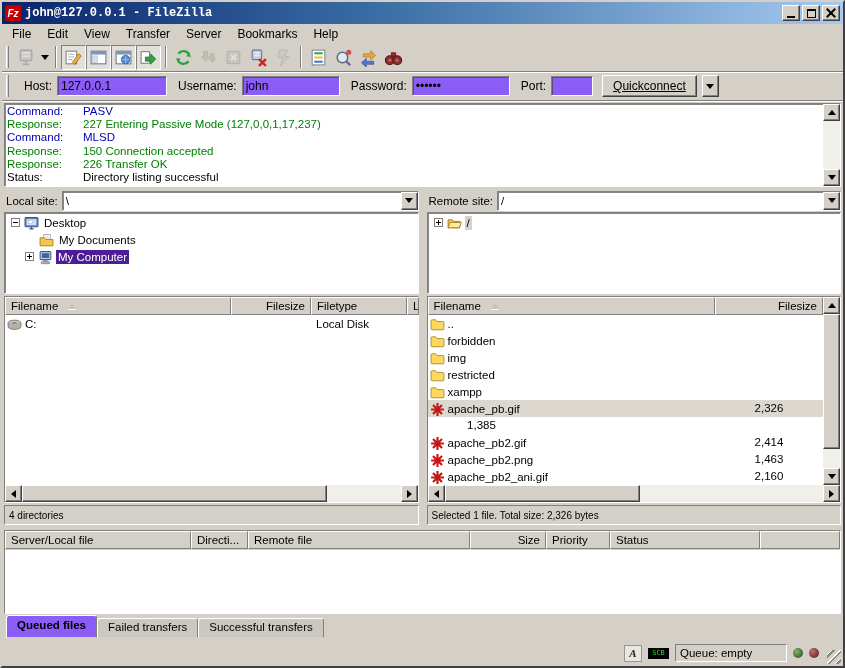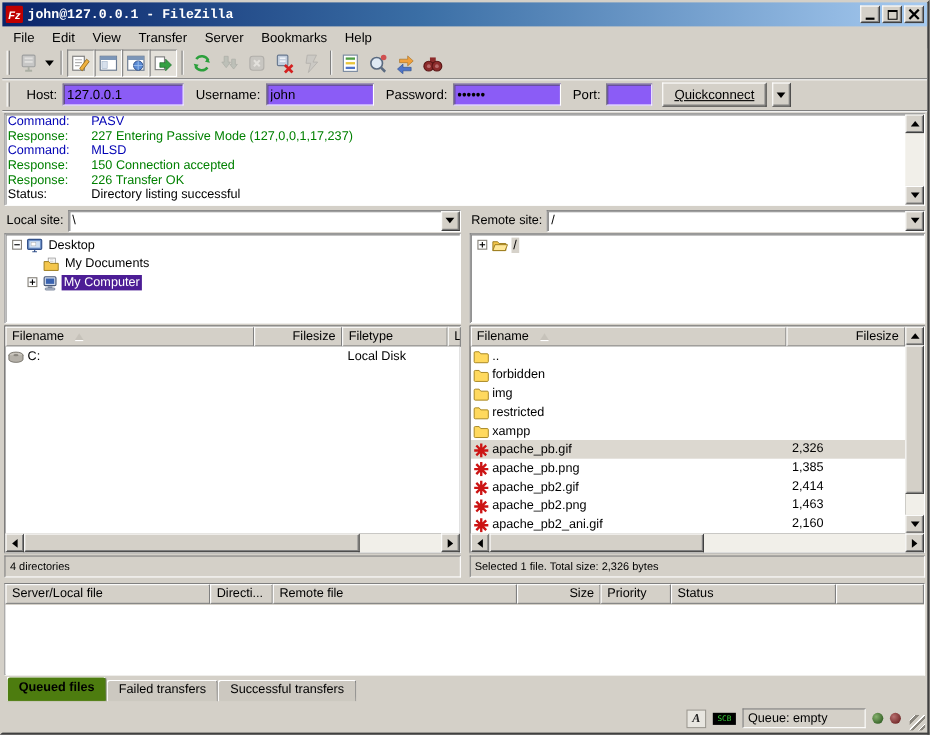--- a/index.html
+++ b/index.html
@@ -82,51 +82,51 @@
   .trow{height:17px;display:flex;align-items:center;white-space:nowrap;}
   .expbox{width:9px;height:9px;background:#fff;border:1px solid #848078;position:relative;margin-right:4px;flex:none;}
   .expbox::before{content:"";position:absolute;left:1px;top:3px;width:5px;height:1px;background:#000;}
   .expbox.plus::after{content:"";position:absolute;left:3px;top:1px;width:1px;height:5px;background:#000;}
   .ticon{width:15px;height:14px;margin-right:3px;flex:none;}
   .tlabel{padding:1px 2px;}
   .sel-focus{background:#4c1d95;color:#fff;}
   .sel-nofocus{background:#d6d2ca;}
   
   .listctl{flex:none;margin-top:2px;border:1px solid;border-color:#808080 #fff #fff #808080;
-    box-shadow:inset 1px 1px 0 #404040a0;background:#404040;display:flex;flex-direction:column;height:207px;}
+    box-shadow:inset 1px 1px 0 #404040a0;background:#a16207;display:flex;flex-direction:column;height:207px;}
   .listtop{flex:1;display:flex;min-height:0;}
   .listcols{flex:1;display:flex;flex-direction:column;min-width:0;}
   .lheader{height:18px;display:flex;flex:none;background:#d4d0c8;}
   .hcell{background:#d4d0c8;border:1px solid;border-color:#fff #808080 #808080 #fff;height:18px;
     font-size:11.5px;display:flex;align-items:center;padding:0 5px;white-space:nowrap;overflow:hidden;flex:none;}
   .hcell.right{justify-content:flex-end;}
   .sortarrow{width:0;height:0;border-left:4px solid transparent;border-right:4px solid transparent;
     border-bottom:6px solid #c6c2ba;margin-left:10px;filter:drop-shadow(0 1px 0 #fff);}
   .lbody{flex:1;background:#fff;overflow:hidden;font-size:11.5px;}
   .frow{height:17px;display:flex;align-items:center;white-space:nowrap;}
   .frow.sel{background:#dcd8d0;}
   .fcell{padding:0 5px;display:flex;align-items:center;overflow:hidden;flex:none;}
-  .fcell.right{justify-content:flex-end;display:block;text-align:left;line-height:17px;}
+  .fcell.right{justify-content:flex-end;display:block;text-align:center;line-height:17px;}
   .ficon{width:15px;height:14px;margin-right:3px;flex:none;}
   .statusline{height:20px;margin-top:2px;border:1px solid;border-color:#808080 #fff #fff #808080;
     display:flex;align-items:center;padding:0 4px;font-size:10px;flex:none;background:#d4d0c8;}
   
   .lc1{width:226px;}.lc2{width:80px;}.lc3{width:96px;}.lc4{flex:1;min-width:0;}
   .rc1{flex:1;min-width:0;}.rc2{width:108px;}
   
   .queuewrap{flex:none;margin:6px 2px 0 2px;height:84px;display:flex;flex-direction:column;
     border:1px solid;border-color:#808080 #fff #fff #808080;background:#fff;}
   .qheader{height:19px;display:flex;flex:none;background:#d4d0c8;}
   .qc1{width:186px;}.qc2{width:57px;}.qc3{width:222px;}.qc4{width:76px;}.qc5{width:64px;}.qc6{width:150px;}.qc7{flex:1;}
   .qbody{flex:1;background:#fff;}
   
   .tabsrow{height:26px;display:flex;align-items:flex-start;padding:1px 0 0 4px;flex:none;}
   .tab{height:20px;margin-top:3px;background:#ccc8c0;border:1px solid;border-color:#fff #808080 #d4d0c8 #fff;
     border-radius:3px 3px 0 0;padding:2px 10px 0 10px;font-size:11.5px;}
-  .tab.active{height:23px;margin-top:0;background:#4d7c0f;font-weight:bold;z-index:2;padding-top:3px;}
+  .tab.active{height:23px;margin-top:0;background:#8b5cf6;font-weight:bold;z-index:2;padding-top:3px;}
   
   .statusbar{flex:1;display:flex;align-items:center;justify-content:flex-end;gap:6px;padding:0 2px 0 4px;}
   .aind{width:18px;height:17px;border:1px solid #9a968e;background:#e8e6e0;display:flex;align-items:center;
     justify-content:center;font-size:11px;font-weight:bold;font-style:italic;color:#222;font-family:"Liberation Serif",serif;}
   .badge{width:21px;height:11px;background:#000;color:#39d039;font-size:7px;line-height:11px;text-align:center;
     font-family:"DejaVu Sans Mono",monospace;letter-spacing:0;overflow:hidden;}
   .queuepanel{width:112px;height:18px;border:1px solid;border-color:#808080 #fff #fff #808080;
     display:flex;align-items:center;padding-left:4px;font-size:11.5px;}
   .led{width:10px;height:10px;border-radius:50%;flex:none;}
   .led.green{background:radial-gradient(circle at 35% 35%,#86b06e,#1c4a10);}
@@ -500,26 +500,20 @@
               <div class="frow sel">
                 <span class="fcell rc1" style="padding-left:2px;">
                     <span class="ficon"><svg viewBox="0 0 14 14">
                         <path d="M7 1 V13 M1 7 H13 M2.8 2.8 L11.2 11.2 M11.2 2.8 L2.8 11.2" stroke="#cc1414" stroke-width="2" fill="none"></path>
                       </svg></span>
                     <span>apache_pb.gif</span>
                   </span>
                 <span class="fcell rc2 right">2,326</span>
               </div>
               <div class="frow">
-                <span class="fcell rc1" style="padding-left:2px;">
-                    <span class="ficon"><svg viewBox="0 0 14 14">
-                        <path d="M7 1 V13 M1 7 H13 M2.8 2.8 L11.2 11.2 M11.2 2.8 L2.8 11.2" stroke="#cc1414" stroke-width="2" fill="none"></path>
-                      </svg></span>
-                    <span>apache_pb.png</span>
-                  </span>
                 <span class="fcell rc2 right">1,385</span>
               </div>
               <div class="frow">
                 <span class="fcell rc1" style="padding-left:2px;">
                     <span class="ficon"><svg viewBox="0 0 14 14">
                         <path d="M7 1 V13 M1 7 H13 M2.8 2.8 L11.2 11.2 M11.2 2.8 L2.8 11.2" stroke="#cc1414" stroke-width="2" fill="none"></path>
                       </svg></span>
                     <span>apache_pb2.gif</span>
                   </span>
                 <span class="fcell rc2 right">2,414</span>

